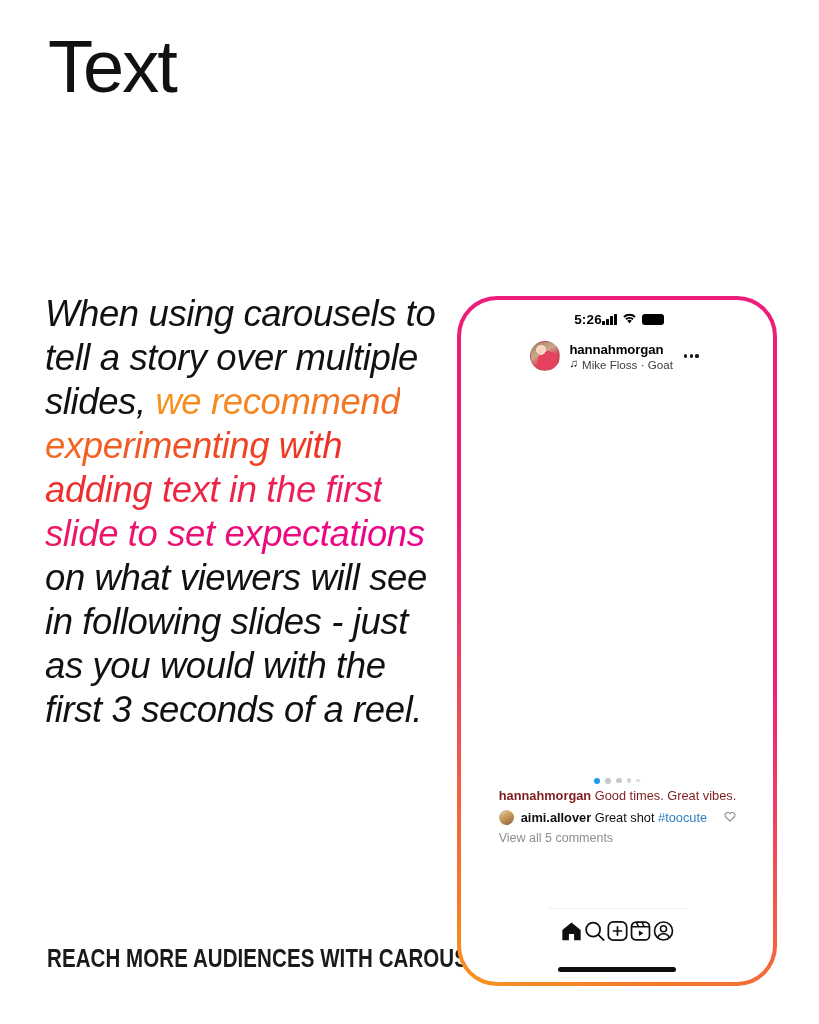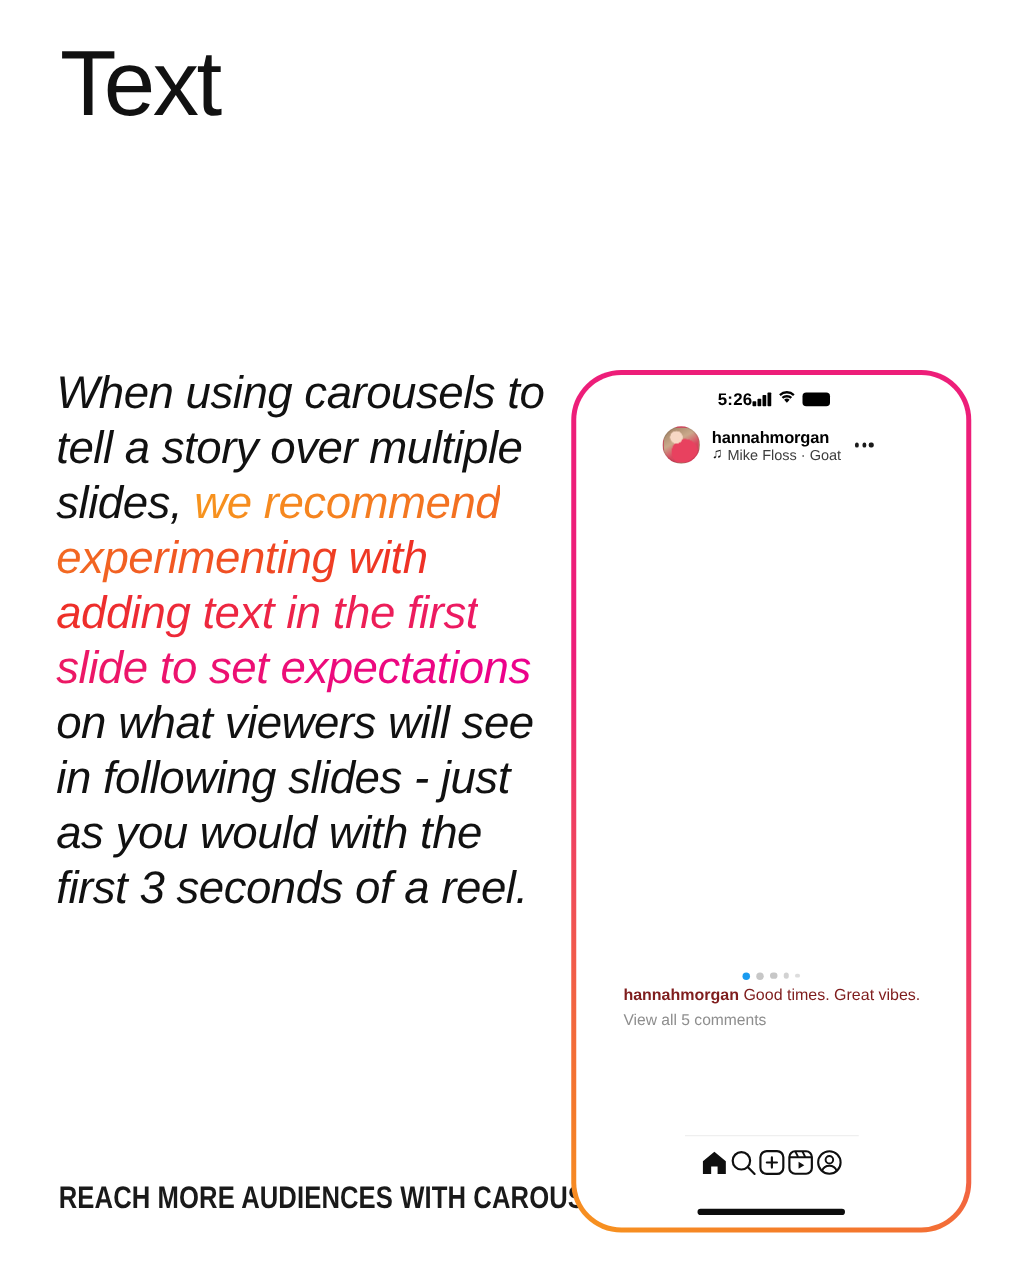--- a/index.html
+++ b/index.html
@@ -424,20 +424,29 @@
         <i style="width:4.5px;height:4.5px;opacity:.8;"></i>
         <i style="width:3.2px;height:3.2px;opacity:.6;"></i>
       </div>
 
 
       <div class="captions">
         <div class="cap-line">
           <span class="cap-user">hannahmorgan</span>
           <span>Good times. Great vibes.</span>
         </div>
+        <div class="cap-row">
+          <span class="cap-avatar"></span>
+          <span class="cap-text"><span class="cap-user">aimi.allover</span> <span>Great shot </span><span class="hashtag">#toocute</span></span>
+          <span class="heart-mini">
+            <svg width="12" height="11" viewBox="0 0 24 22">
+                <path d="M12 20.3 3.6 12C1.3 9.7 1.5 6 4 4.1a5.3 5.3 0 0 1 8 1.6 5.3 5.3 0 0 1 8-1.6c2.5 1.9 2.7 5.6.4 7.9z" fill="none" stroke="#8e8e8e" stroke-width="2.2" stroke-linejoin="round"></path>
+              </svg>
+          </span>
+        </div>
         <div class="view-all">View all 5 comments</div>
       </div>
 
       <div class="spacer-grow"></div>
 
       <div class="bottom-nav">
         <div>
           <svg width="23" height="22" viewBox="0 0 24 24">
               <path d="M12 2.6 22 11v11h-7.2v-6.6H9.2V22H2V11z" fill="#0f0f0f"></path>
             </svg>

